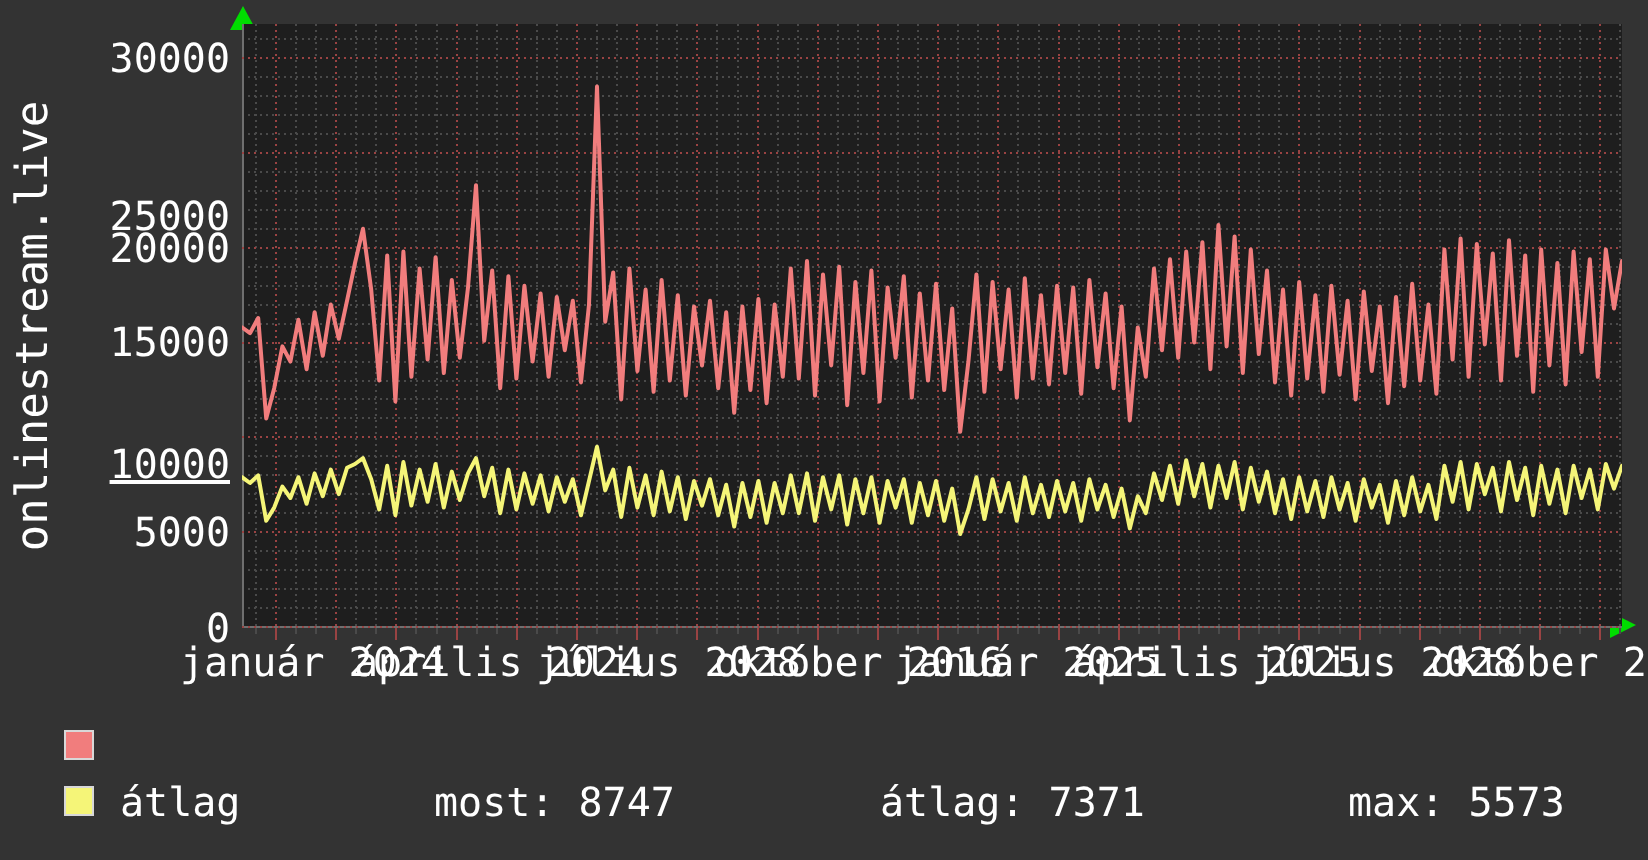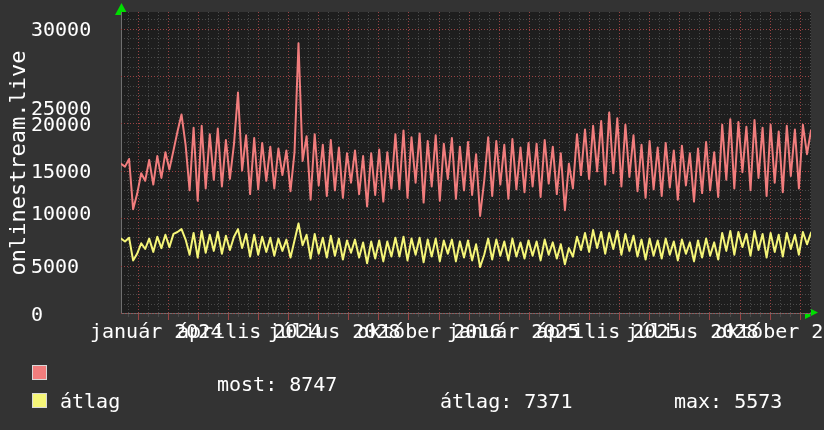--- a/index.html
+++ b/index.html
@@ -8,21 +8,21 @@
     background:#333333;color:#ffffff;
     font-family:"DejaVu Sans Mono","Liberation Mono",monospace;
   }
   .vtitle{
     position:absolute;left:17px;top:163px;
     transform:translate(-50%,-50%) rotate(-90deg);
     white-space:nowrap;font-size:22px;letter-spacing:0px;
   }
   .ylabel{
     position:absolute;left:31px;width:84px;height:24px;line-height:24px;
-    text-align:left;font-size:20px;
+    text-align:right;font-size:20px;
   }
   .xlabel{
     position:absolute;top:319px;height:24px;line-height:24px;
     white-space:nowrap;font-size:20px;
   }
   #plot,#tickstrip,.arrow{position:absolute;}
   #plot{left:121px;top:12px;}
   #tickstrip{left:121px;top:314px;}
   .sq{
     position:absolute;left:32px;width:13px;height:13px;
@@ -44,21 +44,21 @@
   </svg>
   <svg class="arrow" style="left:805px;top:306px;" width="13" height="13">
     <polygon points="0,0 13,6.5 0,13" fill="#00dd00"></polygon>
   </svg>
 
   <div id="ylabels">
       <div class="ylabel" style="top: 17.1px;">30000</div>
       <div class="ylabel" style="top: 64.5px; margin-top: 31px;">25000</div>
       <div class="ylabel" style="top: 111.9px;">20000</div>
       <div class="ylabel" style="top: 159.3px;">15000</div>
-      <div class="ylabel" style="top: 201px;">10000</div>
+      <div class="ylabel" style="top: 220px; text-decoration: underline;">10000</div>
       <div class="ylabel" style="top: 254.1px;">5000</div>
       <div class="ylabel" style="top: 301.5px;">0</div>
     </div>
 
   <svg id="plot" width="690" height="302" viewBox="0 0 690 302">
       <rect x="0" y="0" width="690" height="302" fill="#1e1e1e"></rect>
       <line x1="7.0" y1="0" x2="7.0" y2="301.5" stroke="#4a4a4a" stroke-width="1" stroke-dasharray="1,2" shape-rendering="crispEdges"></line>
       <line x1="27.0" y1="0" x2="27.0" y2="301.5" stroke="#4a4a4a" stroke-width="1" stroke-dasharray="1,2" shape-rendering="crispEdges"></line>
       <line x1="37.1" y1="0" x2="37.1" y2="301.5" stroke="#4a4a4a" stroke-width="1" stroke-dasharray="1,2" shape-rendering="crispEdges"></line>
       <line x1="57.1" y1="0" x2="57.1" y2="301.5" stroke="#4a4a4a" stroke-width="1" stroke-dasharray="1,2" shape-rendering="crispEdges"></line>
@@ -269,17 +269,17 @@
       <div class="xlabel" style="left: 536px;">április 2025</div>
       <div class="xlabel" style="left: 626px;">július 2028</div>
       <div class="xlabel" style="left: 715px;">október 2025</div>
     </div>
 
   <span class="sq" id="sq0" style="top: 365px; background: rgb(241, 125, 125);"></span>
 
   <span class="sq" id="sq1" style="top: 393px; background: rgb(245, 245, 120);"></span>
   <span class="ltext" style="left:60px;top:390px;">átlag</span>
 
-  <span class="stat" style="left:217px;top:373px;">most: 8747</span>
+  <span class="stat" style="left:217px;top:390px;">most: 8747</span>
   <span class="stat" style="left:440px;top:390px;">átlag: 7371</span>
   <span class="stat" style="left:674px;top:390px;">max: 5573</span>
 
 </div>
 
 </body></html>

